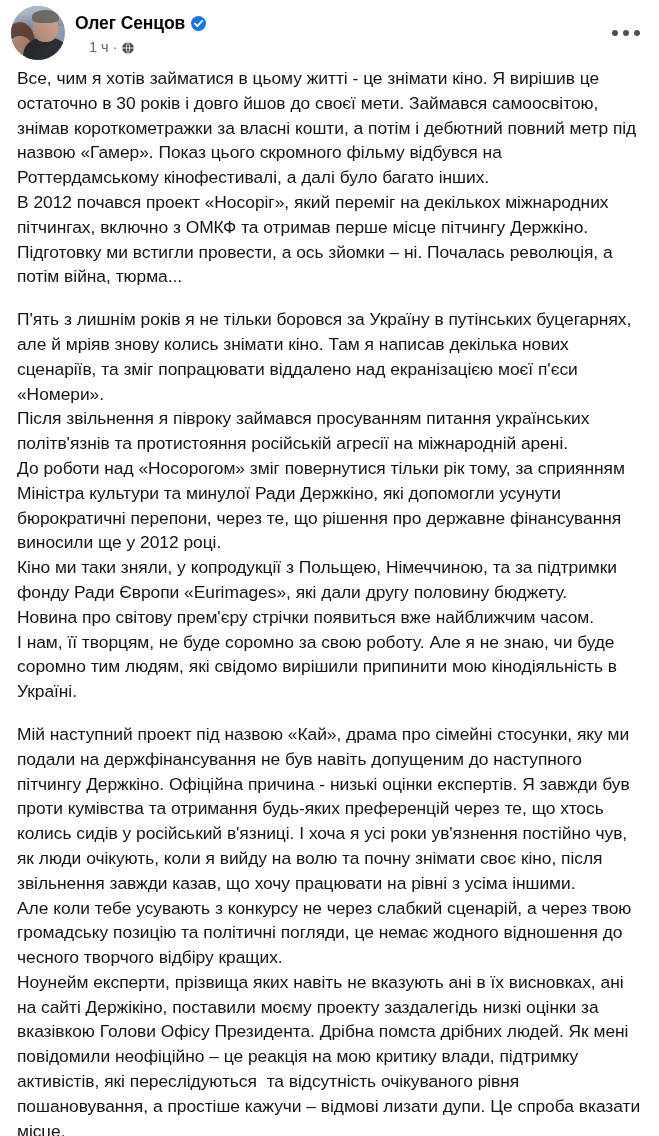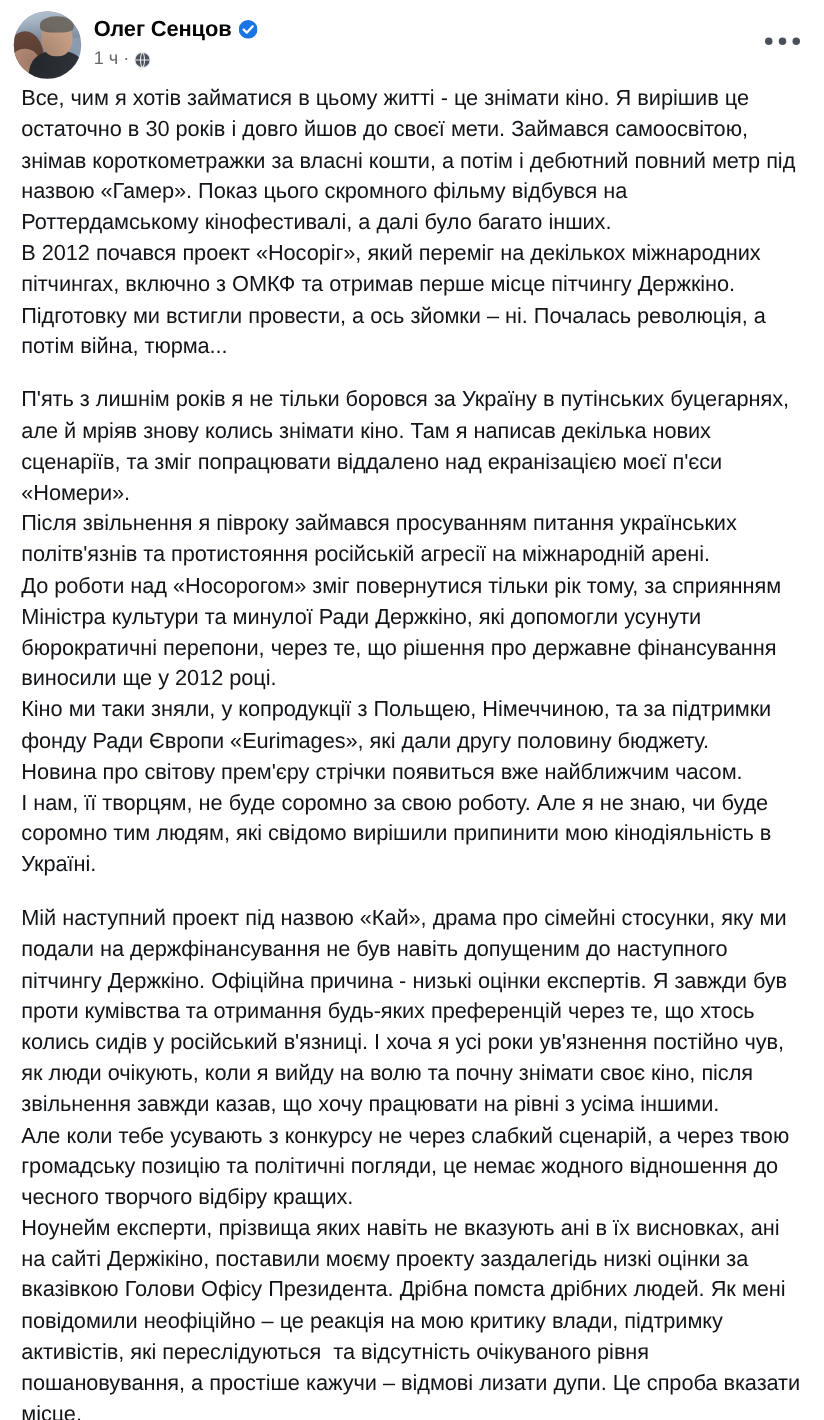--- a/index.html
+++ b/index.html
@@ -18,21 +18,21 @@
 
   .post-card {
     width: 659px;
     background: #ffffff;
     position: relative;
   }
 
   
   .post-header {
     display: flex;
-    align-items: flex-start;
+    align-items: center;
     padding: 9px 14px 0 11px;
     position: relative;
     height: 56px;
     box-sizing: border-box;
   }
 
   .avatar {
     width: 54px;
     height: 54px;
     border-radius: 50%;
@@ -116,20 +116,21 @@
     display: inline-block;
     position: relative;
     top: 1px;
   }
 
   .meta-row {
     display: flex;
     align-items: center;
     margin-top: 5px;
     height: 18px;
+    margin-left: 14px;
   }
   .meta-time {
     font-size: 14.5px;
     color: #65676b;
     line-height: 16px;
   }
   .meta-dot {
     font-size: 14.5px;
     color: #65676b;
     margin: 0 3px 0 4px;

